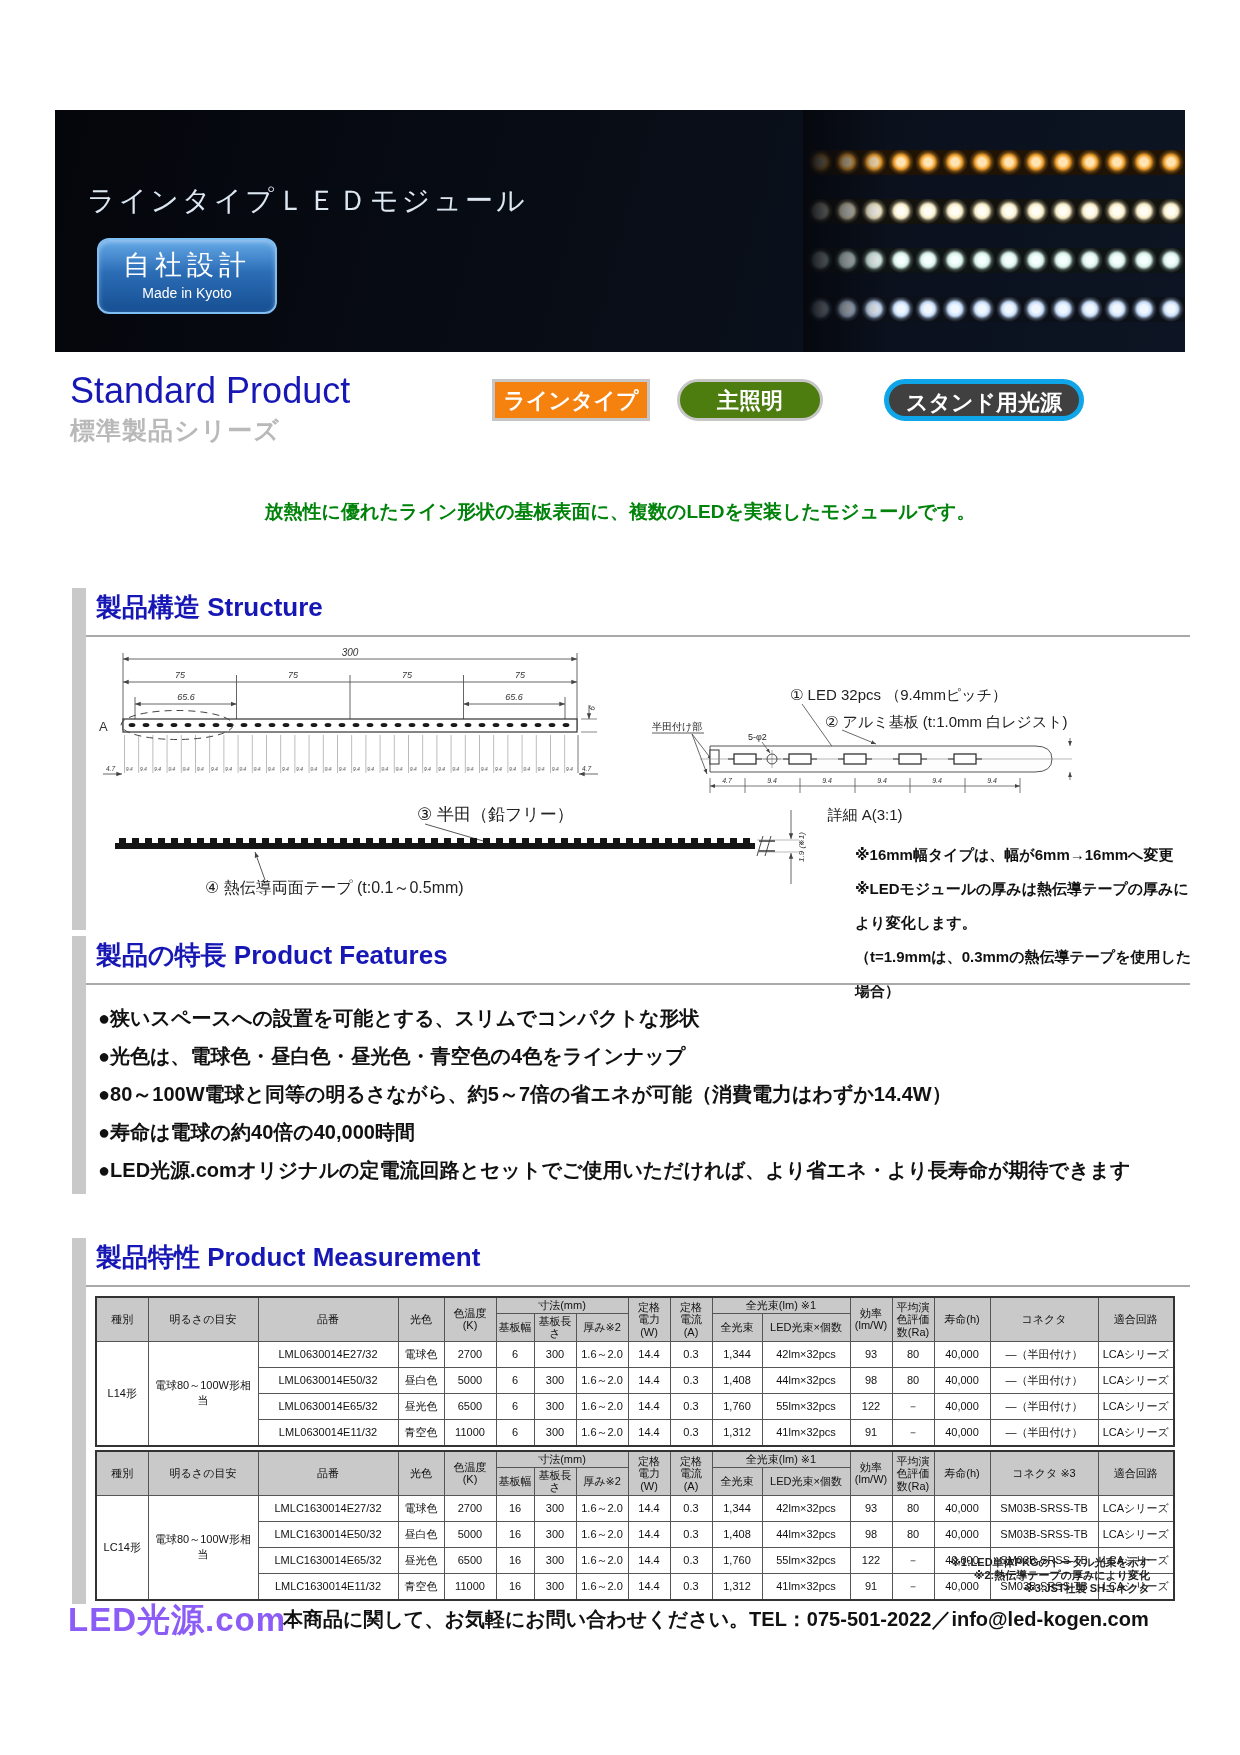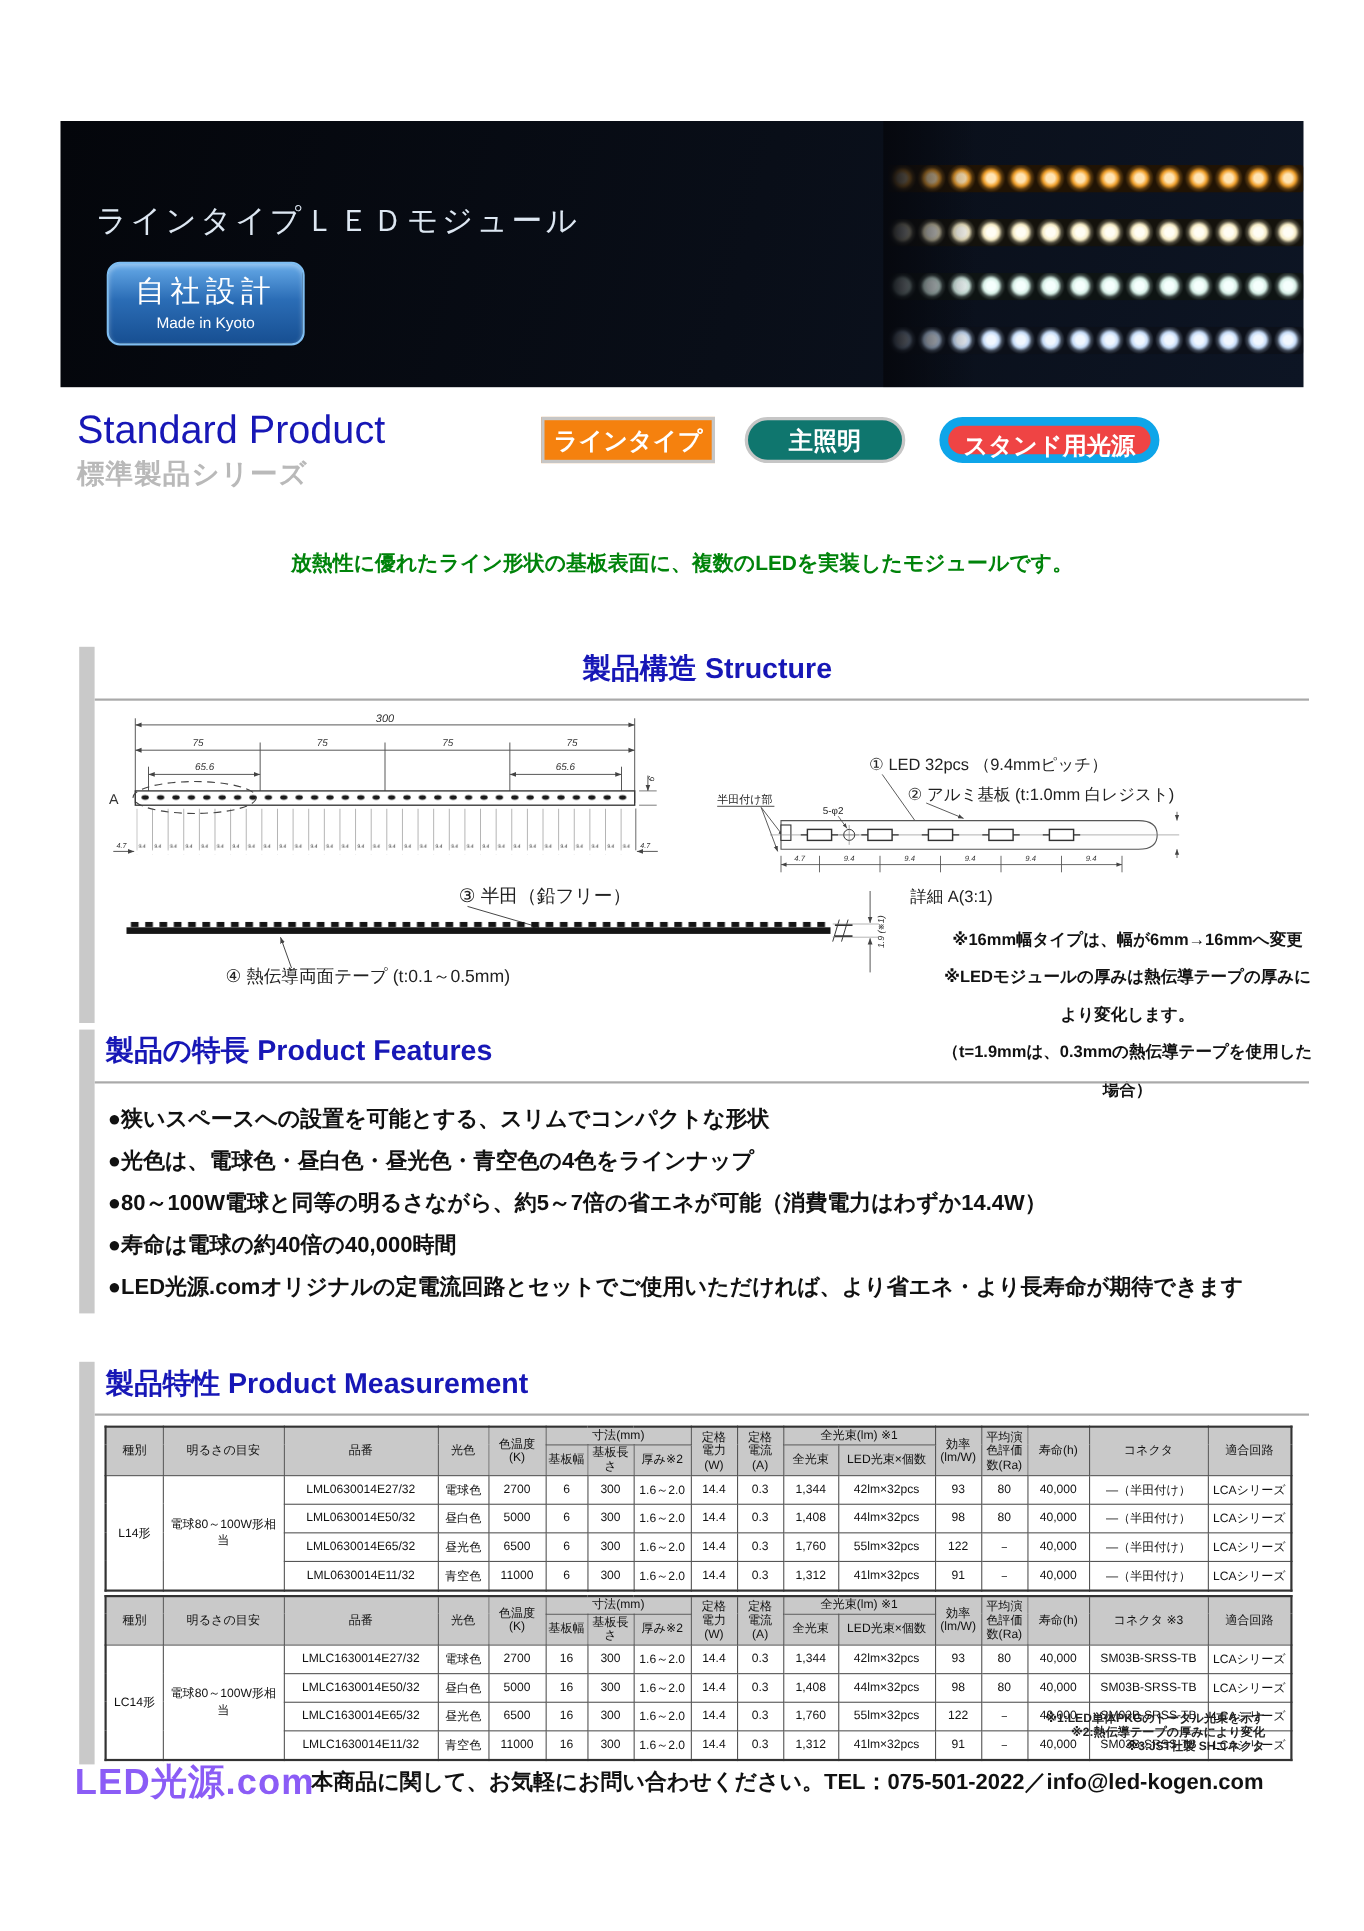--- a/index.html
+++ b/index.html
@@ -28,30 +28,30 @@
   .s3{top:138px;background-color:#0e1413;
     background-image:radial-gradient(circle at 13px 12px,#f5fffd 0 4px,#d6efe6 7px,rgba(214,239,230,.22) 10px,transparent 13px);}
   .s4{top:187px;background-color:#0c1019;
     background-image:radial-gradient(circle at 13px 12px,#f1f7ff 0 4px,#c6dcf8 7px,rgba(198,220,248,.26) 10px,transparent 13px);}
   
   .sp-en{position:absolute;left:70px;top:370px;font-size:36px;font-weight:normal;color:#1717b6;letter-spacing:0px;}
   .sp-ja{position:absolute;left:70px;top:414px;font-size:25px;font-weight:bold;color:#b9b9b9;letter-spacing:1px;}
   .tag{position:absolute;top:379px;height:42px;line-height:37px;text-align:center;color:#fff;
     font-weight:bold;font-size:22px;box-sizing:border-box;}
   .tag-line{left:492px;width:158px;background:#f5810e;border:3px solid #c6c6c6;}
-  .tag-main{left:677px;width:146px;background:#0f766e;border:3px solid #c6c6c6;border-radius:23px;}
-  .tag-stand{left:854px;width:200px;background:#ef4444;border:8px solid #0ea5e9;border-radius:23px;}
+  .tag-main{left:677px;width:146px;background:#4d7c0f;border:3px solid #c6c6c6;border-radius:23px;}
+  .tag-stand{left:884px;width:200px;background:#404040;border:5px solid #0ea5e9;border-radius:23px;}
   .intro{position:absolute;left:0;top:499px;width:100%;text-align:center;
     font-size:19px;font-weight:bold;color:#00830a;}
   
   .section{position:absolute;left:72px;width:1118px;}
   .sec-bar{position:absolute;left:0;top:0;bottom:0;width:14px;background:#c9c9c9;}
   .sec-title{margin:0 0 0 24px;padding-top:2px;font-size:26px;font-weight:bold;color:#1717b6;}
   .sec-hr{margin:10px 0 0 14px;border:none;border-top:2px solid #a9a9a9;}
-  #sec-structure{top:588px;height:342px;text-align:center;}
+  #sec-structure{top:588px;height:342px;}
   #sec-features{top:936px;height:258px;}
   #sec-measure{top:1238px;height:366px;}
   .dg{position:absolute;}
   .notes{position:absolute;left:783px;top:250px;width:340px;font-size:15px;font-weight:bold;line-height:34px;color:#111;}
   .feature-list{margin:14px 0 12px 26px;padding:0;list-style:none;font-size:20px;font-weight:bold;line-height:38px;color:#111;}
   
   table.spec{border-collapse:collapse;table-layout:fixed;width:1078px;font-size:11px;
     border:2px solid #333;margin-left:23px;}
   table.spec th,table.spec td{border:1px solid #555;text-align:center;padding:1px 2px;overflow:hidden;}
   table.spec th{background:#c9c9c9;font-weight:normal;white-space:pre-line;line-height:1.15;}

